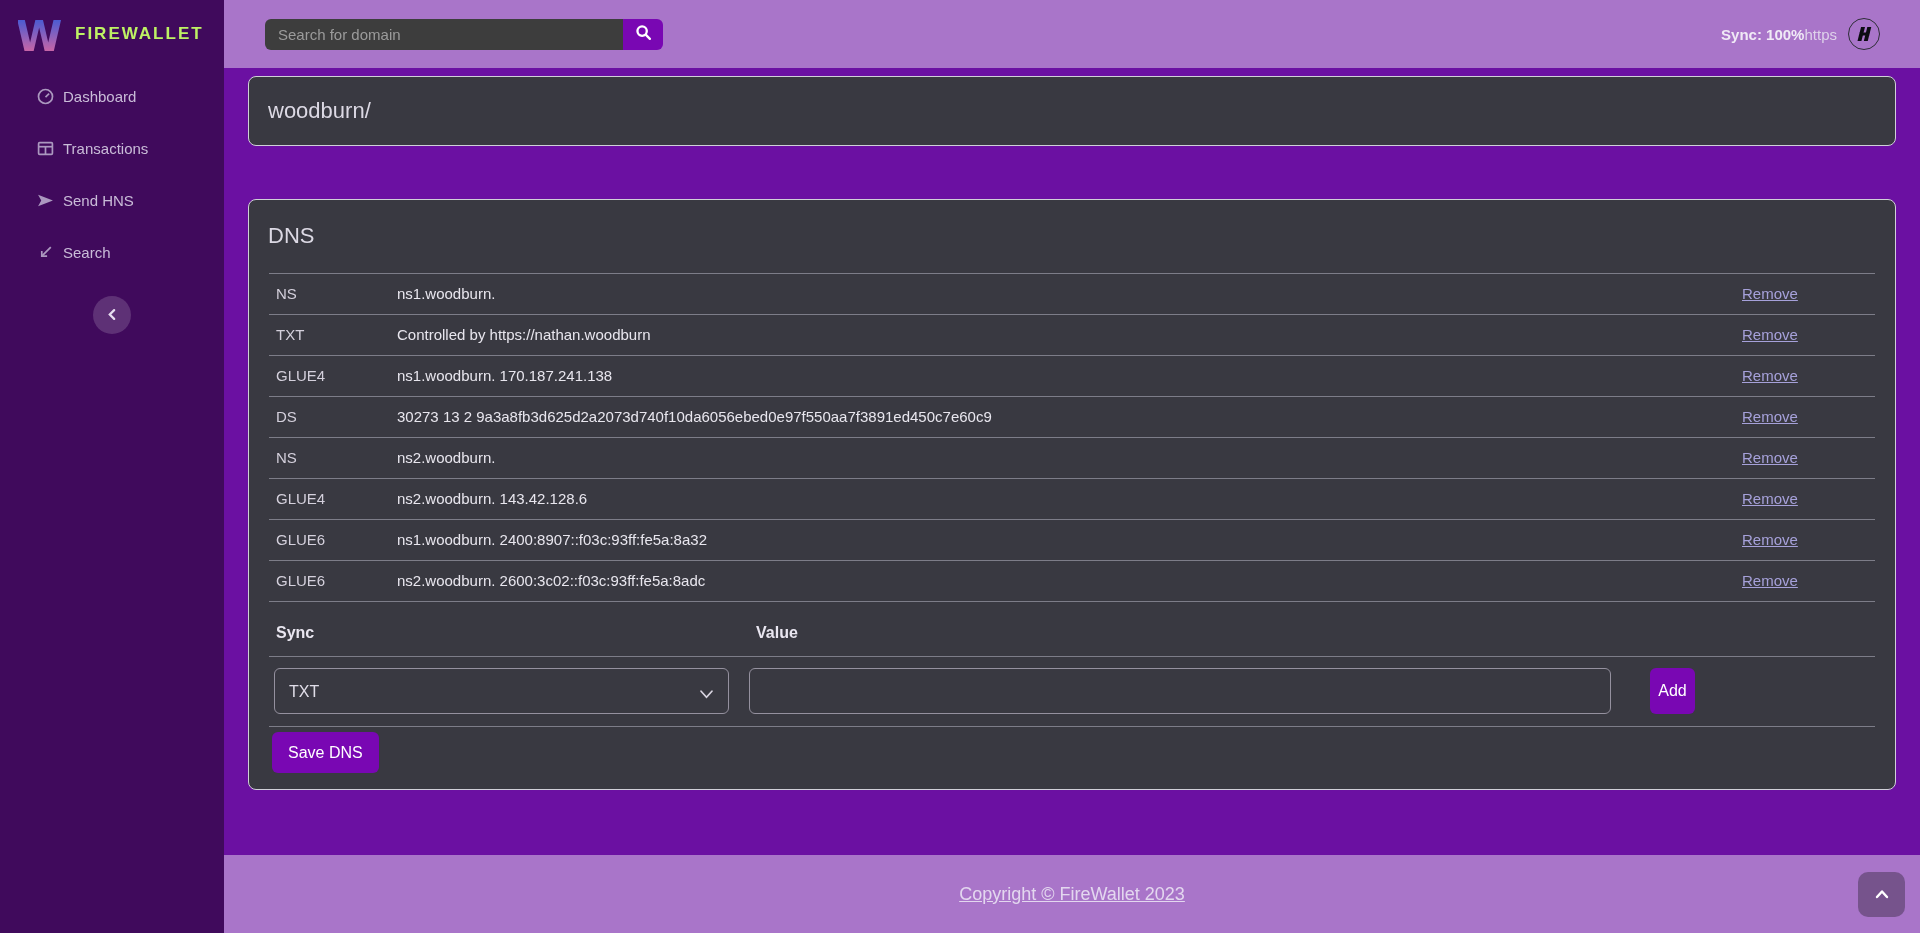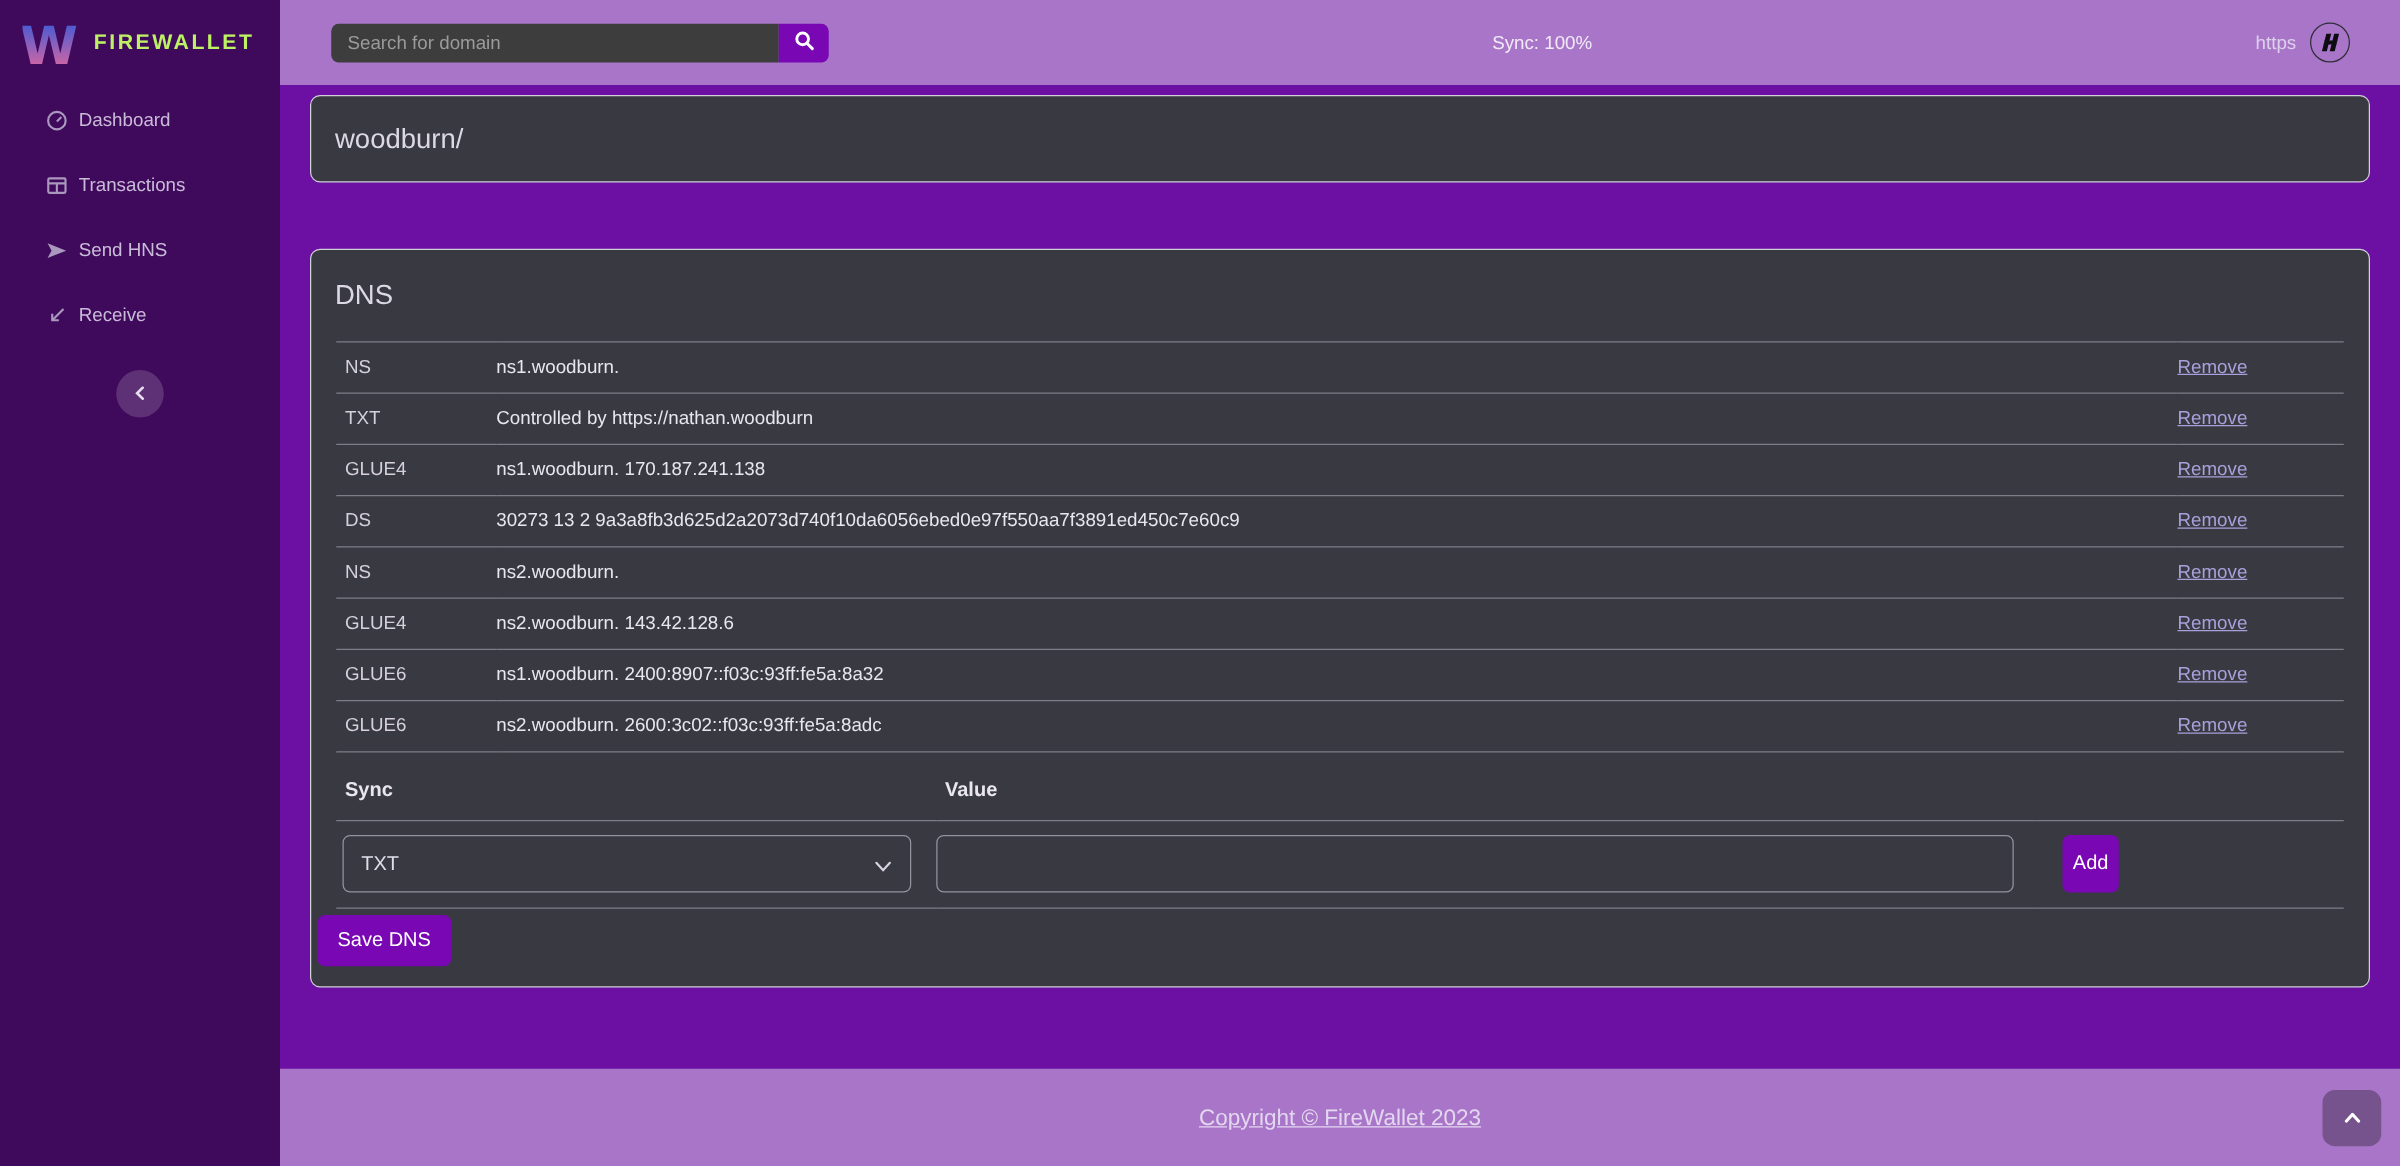--- a/index.html
+++ b/index.html
@@ -33,21 +33,21 @@
   
   .topbar { height:68px; background:#a975c9; display:flex; align-items:center; padding:0 40px 0 41px; flex:0 0 68px; }
   .search-wrap { display:flex; height:31px; }
   .search-input {
     width:358px; background:#3d3d3d; border:none; outline:none;
     border-radius:6px 0 0 6px; color:#e8e8e8; padding:0 13px; font-size:15px;
     font-family:"Liberation Sans", sans-serif;
   }
   .search-input::placeholder { color:#9b9b9b; }
   .search-btn { width:40px; background:#7907b3; border:none; border-radius:0 6px 6px 0; display:flex; align-items:center; justify-content:center; cursor:pointer; }
-  .sync { flex:1; text-align:center; color:#f0eaf6; font-size:15px; }
+  .sync { flex:1; text-align:right; color:#f0eaf6; font-size:15px;font-weight:bold; }
   .wallet-mode { display:flex; align-items:center; gap:11px; }
   .wallet-mode-label { color:#ded2ea; font-size:15px; }
   .hs-icon { width:32px; height:32px; border:1.5px solid #2e2e38; border-radius:50%; display:flex; align-items:center; justify-content:center; }
 
   
   .main { flex:1; padding:8px 24px 0; background:#6b10a2; overflow:hidden; }
   .card { background:#393941; border:1px solid #d0d0d8; border-radius:8px; }
   .domain-card { height:70px; display:flex; align-items:center; padding:0 19px; margin-bottom:53px; }
   .domain-title { color:#dcd9e4; font-size:22px; font-weight:normal; margin:0; }
 
@@ -84,21 +84,21 @@
     width:862px; height:46px; background:transparent; border:1px solid #95919f; border-radius:6px;
     color:#e0dde8; font-size:16px; padding:0 14px; outline:none;
     font-family:"Liberation Sans", sans-serif;
   }
 
   .btn-purple {
     background:#7907b3; color:#ffffff; border:none; border-radius:6px;
     font-size:16px; font-family:"Liberation Sans", sans-serif; cursor:pointer;
   }
   .add-btn { width:45px; height:46px; margin-left:21px; }
-  .save-btn { margin:5px 0 0 5px; padding:10px 16px; line-height:21px; }
+  .save-btn { margin:5px 0 0 23px; padding:10px 16px; line-height:21px; }
 
   
   .footer { flex:0 0 78px; height:78px; background:#a975c9; position:relative; display:flex; align-items:center; justify-content:center; }
   .copyright { color:#e3d7ef; font-size:18px;text-decoration:underline; }
   .scrolltop-btn {
     position:absolute; right:15px; bottom:16px; width:47px; height:45px;
     background:rgba(47,35,58,0.42); border:none; border-radius:10px;
     display:flex; align-items:center; justify-content:center; cursor:pointer;
   }
 </style>
@@ -147,21 +147,21 @@
       </span>
       <span class="nav-label">Send HNS</span>
     </div>
     <div class="nav-item">
       <span class="nav-ico">
         <svg width="17" height="17" viewBox="0 0 16 16" stroke-width="1.6">
           <line x1="13" y1="3" x2="4.5" y2="11.5"></line>
           <polyline points="4.5,6.5 4.5,11.5 9.5,11.5" fill="none"></polyline>
         </svg>
       </span>
-      <span class="nav-label">Receive</span>
+      <span class="nav-label">Search</span>
     </div>
   </nav>
 
   <button class="collapse-btn">
     <span>
       <svg width="11" height="11" viewBox="0 0 10 10" fill="none" stroke="#e6ddef" stroke-width="2" stroke-linecap="round">
         <polyline points="6.5,1 2.5,5 6.5,9"></polyline>
       </svg>
     </span>
   </button>

